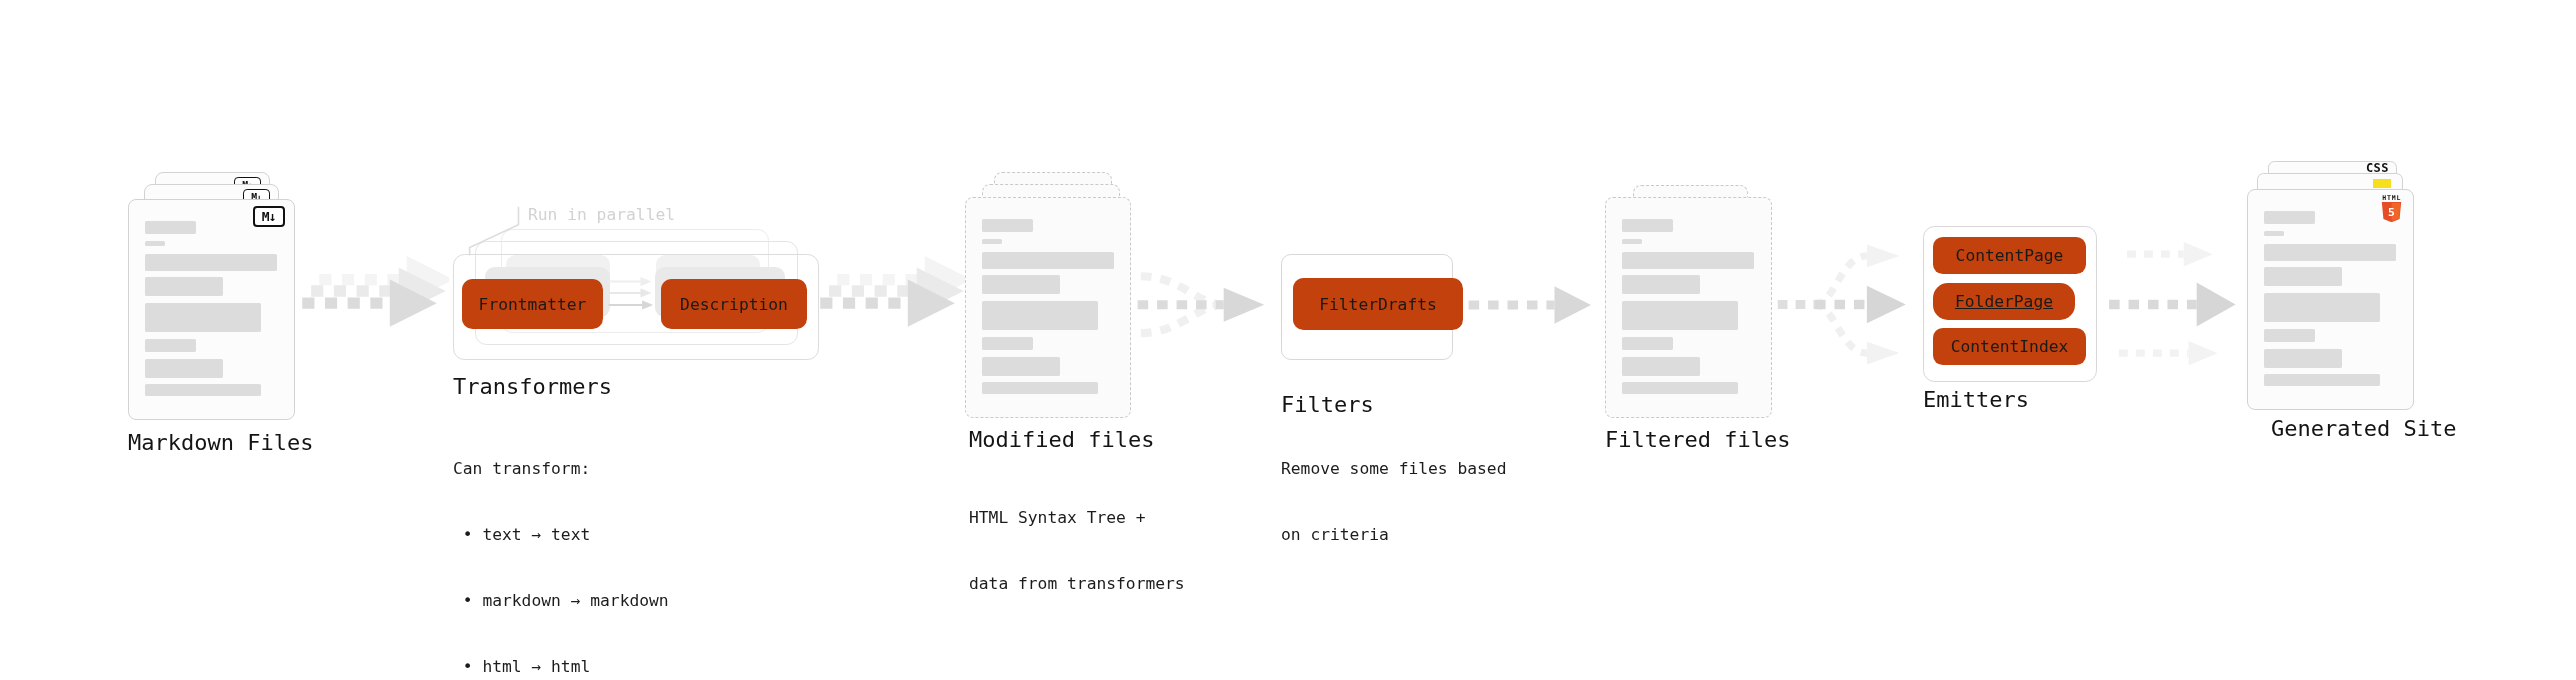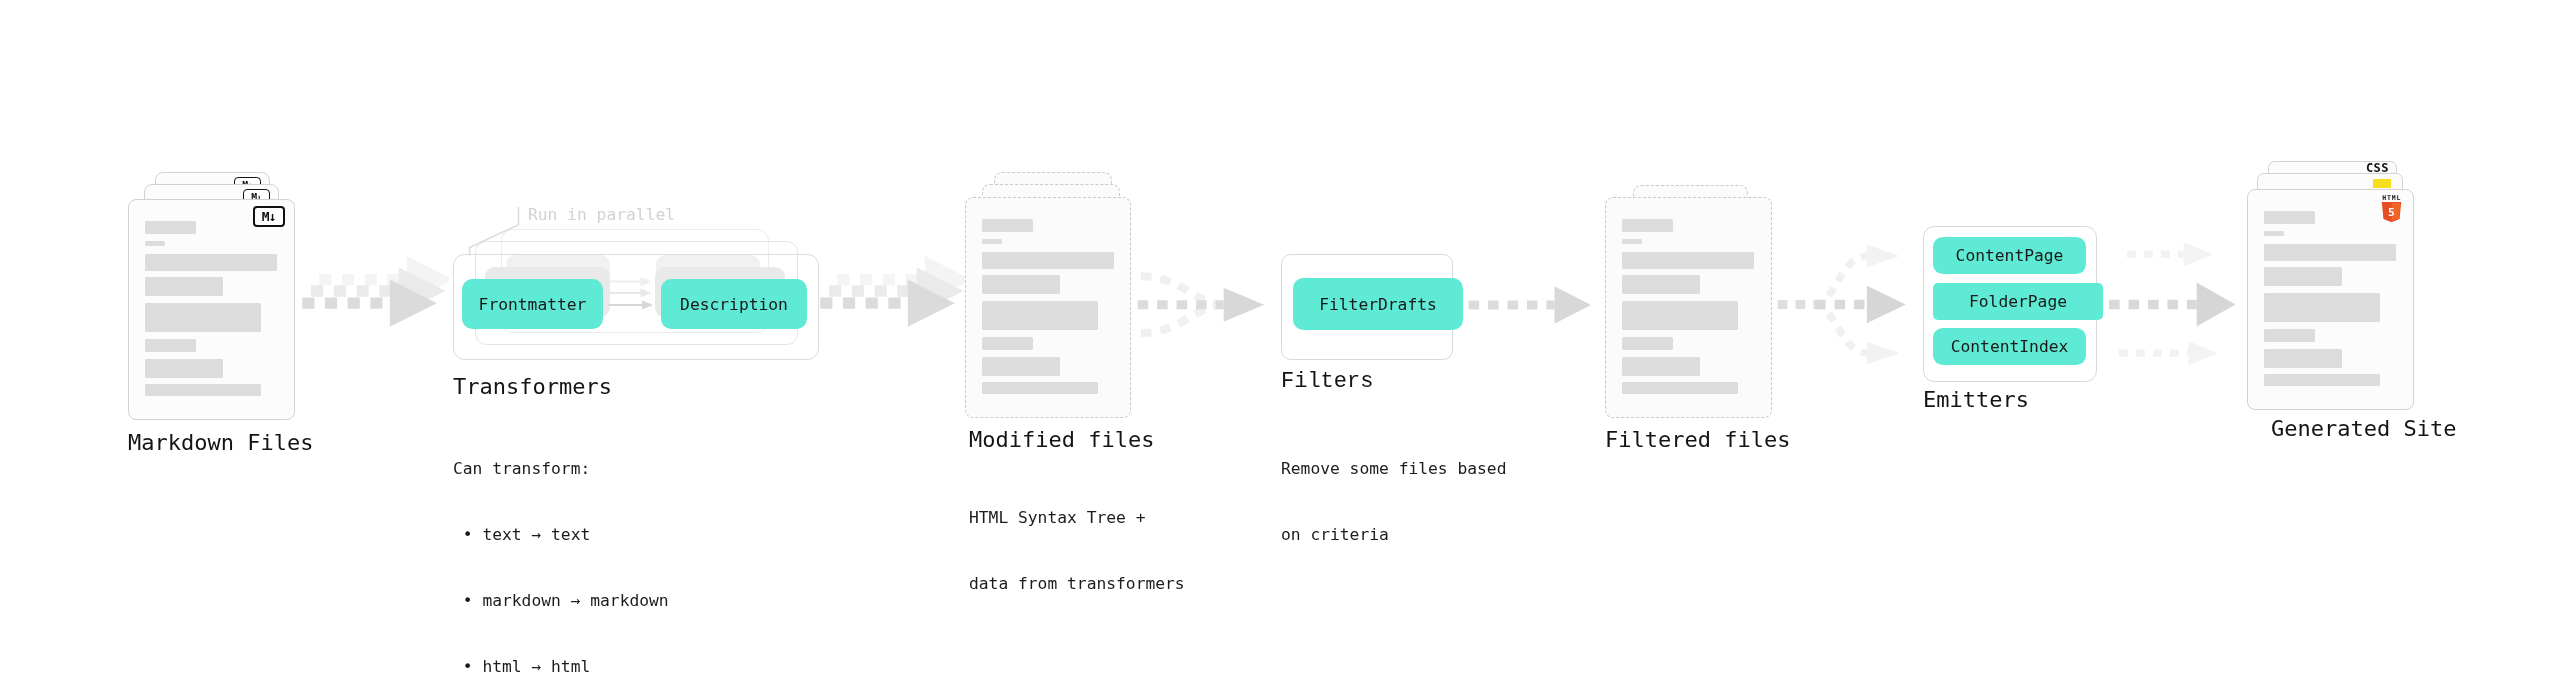--- a/index.html
+++ b/index.html
@@ -22,21 +22,21 @@
   
   .mdbadge{position:absolute;right:9px;top:5.7px;width:32.5px;height:21px;border:2px solid #111;
            border-radius:4.1px;background:#fff;display:flex;align-items:center;justify-content:center;
            font-weight:bold;font-size:13px;letter-spacing:-0.8px;color:#111;box-sizing:border-box;}
   .mdbadge.small{width:27px;height:17px;font-size:9.8px;border-width:1.6px;top:4.1px;right:8.1px;}
   
   .h{font-size:22px;font-weight:500;line-height:24.4px;white-space:pre;color:#141414;}
   .p{font-size:16.3px;line-height:22px;white-space:pre;color:#1c1c1c;}
   .p div{white-space:pre;}
   
-  .pill{position:absolute;background:#5eead4;border-radius:10.6px;display:flex;align-items:center;
+  .pill{position:absolute;background:#c2410c;border-radius:10.6px;display:flex;align-items:center;
         justify-content:center;font-size:16.3px;color:#1a1a1a;box-sizing:border-box;}
   .ghost{position:absolute;border-radius:9.8px;}
   
   .obox{position:absolute;border-radius:11.4px;box-sizing:border-box;background:transparent;}
   .annot{position:absolute;font-size:16.3px;color:#d2d2d2;white-space:pre;}
   
   .cssbadge{position:absolute;right:10.6px;top:3.3px;width:19.5px;text-align:center;font-size:12px;
             font-weight:bold;color:#111;line-height:7.3px;letter-spacing:0.4px;}
   .cssbadge i{display:block;height:2.4px;background:#2b62e8;margin-top:0.8px;}
   .jsbadge{position:absolute;right:11.4px;top:4.9px;width:18px;height:9px;background:#f7df1e;}
@@ -157,21 +157,21 @@
 
   <svg class="abs" style="left:1136px;top:268px;" width="138" height="75" viewBox="0 0 170 92">
     <path d="M6,10 C55,10 75,45 108,45" fill="none" stroke="#f0f0f0" stroke-width="10" stroke-dasharray="13 11"></path>
     <path d="M6,80 C55,80 75,45 108,45" fill="none" stroke="#f0f0f0" stroke-width="10" stroke-dasharray="13 11"></path>
     <line x1="2" y1="45" x2="108" y2="45" stroke="#dbdbdb" stroke-width="11" stroke-dasharray="13 11"></line>
     <polygon points="108,24 108,66 158,45" fill="#d8d8d8"></polygon>
   </svg>
 
   <div class="obox" style="left:1281px;top:254px;width:172px;height:106px;border:1.6px solid #d8d8d8;border-radius:9.8px;background:#ffffff;"></div>
   <div class="pill" style="left:1293px;top:278px;width:170px;height:52px;">FilterDrafts</div>
-  <div class="abs h" style="left:1281px;top:370px;font-family:Liberation Mono, monospace;">Filters</div>
+  <div class="abs h" style="left:1281px;top:393px;">Filters</div>
   <div class="abs p" style="left:1281px;top:414px;">
     <div>Remove some files based</div>
     <div>on criteria</div>
   </div>
 
   <svg class="abs" style="left:1467px;top:283px;" width="128" height="44" viewBox="0 0 158 54">
     <line x1="2" y1="27" x2="108" y2="27" stroke="#dbdbdb" stroke-width="11" stroke-dasharray="13 11"></line>
     <polygon points="108,4 108,50 153,27" fill="#d8d8d8"></polygon>
   </svg>
 
@@ -195,21 +195,21 @@
     <polygon points="112,13 112,41 152,27" fill="#f2f2f2"></polygon>
     <path d="M48,87 C72,87 80,147 112,147" fill="none" stroke="#f0f0f0" stroke-width="9" stroke-dasharray="11 10"></path>
     <polygon points="112,133 112,161 152,147" fill="#f2f2f2"></polygon>
     <line x1="2" y1="87" x2="48" y2="87" stroke="#dedede" stroke-width="11" stroke-dasharray="12 10"></line>
     <line x1="48" y1="87" x2="112" y2="87" stroke="#d9d9d9" stroke-width="12" stroke-dasharray="13 11"></line>
     <polygon points="112,64 112,110 160,87" fill="#d6d6d6"></polygon>
   </svg>
 
   <div class="obox" style="left:1923px;top:226px;width:174px;height:156px;border:1.6px solid #d8d8d8;background:#ffffff;"></div>
   <div class="pill" style="left:1933px;top:237px;width:153px;height:37px;border-radius:9.8px;">ContentPage</div>
-  <div class="pill" style="left:1933px;top:283px;width:170px;height:37px;border-radius:5px;">FolderPage</div>
+  <div class="pill" style="left:1933px;top:283px;width:142px;height:37px;border-radius:15px;text-decoration:underline;">FolderPage</div>
   <div class="pill" style="left:1933px;top:328px;width:153px;height:37px;border-radius:9.8px;">ContentIndex</div>
   <div class="abs h" style="left:1923px;top:388px;">Emitters</div>
 
   <svg class="abs" style="left:2109px;top:238px;" width="134" height="133" viewBox="0 0 165 164">
     <line x1="22" y1="20" x2="92" y2="20" stroke="#f2f2f2" stroke-width="9" stroke-dasharray="11 10"></line>
     <polygon points="92,5 92,35 128,20" fill="#f3f3f3"></polygon>
     <line x1="0" y1="82" x2="108" y2="82" stroke="#d9d9d9" stroke-width="12" stroke-dasharray="13 11"></line>
     <polygon points="108,55 108,109 156,82" fill="#d6d6d6"></polygon>
     <line x1="12" y1="142" x2="98" y2="142" stroke="#f2f2f2" stroke-width="9" stroke-dasharray="11 10"></line>
     <polygon points="98,127 98,157 134,142" fill="#f3f3f3"></polygon>

